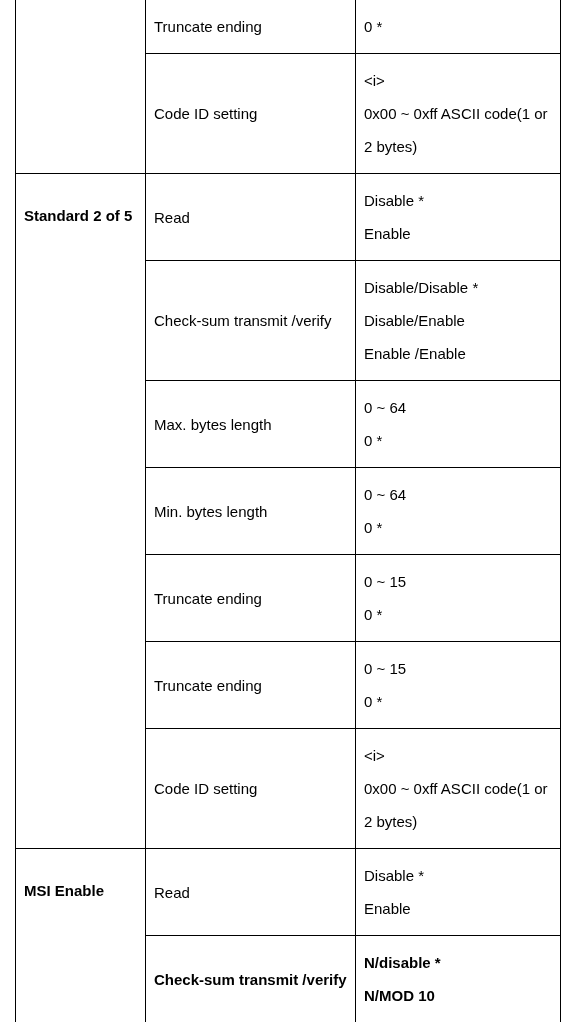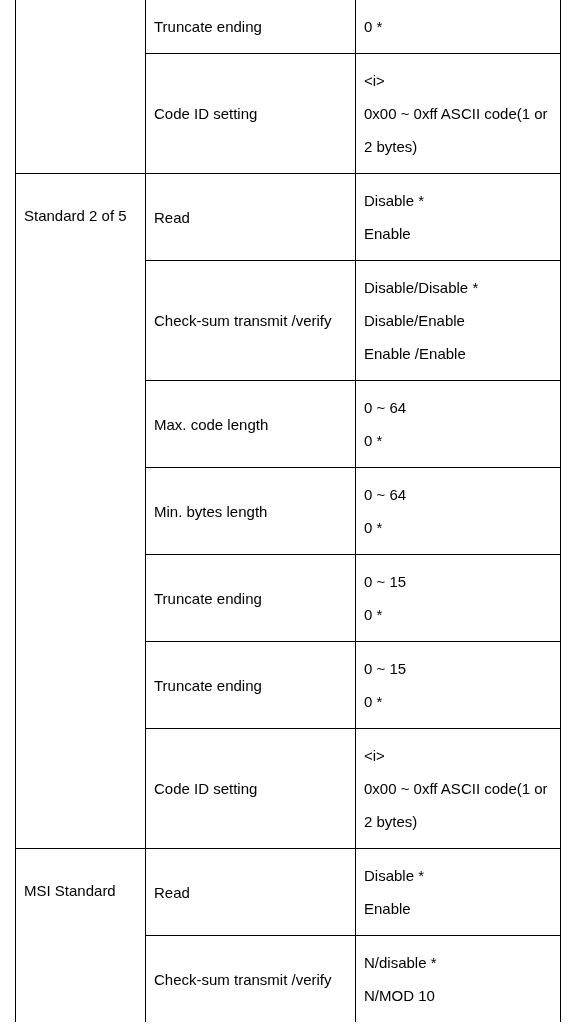--- a/index.html
+++ b/index.html
@@ -39,20 +39,21 @@
       vertical-align: middle;
     }
     td.col3 {
       vertical-align: top;
     }
     .no-top {
       border-top: none;
     }
     .no-bottom {
       border-bottom: none;
+      font-weight: bold;
     }
   </style>
 </head>
 <body>
 
 <div class="page">
   <table>
     <tbody>
 
       <tr>
@@ -68,42 +69,42 @@
       <tr>
         <td class="col1 no-bottom" rowspan="7">Standard 2 of 5</td>
         <td class="col2">Read</td>
         <td class="col3">Disable *<br>Enable</td>
       </tr>
       <tr>
         <td class="col2">Check-sum transmit /verify</td>
         <td class="col3">Disable/Disable *<br>Disable/Enable<br>Enable /Enable</td>
       </tr>
       <tr>
-        <td class="col2">Max. code length</td>
+        <td class="col2">Max. bytes length</td>
         <td class="col3">0 ~ 64<br>0 *</td>
       </tr>
       <tr>
         <td class="col2">Min. bytes length</td>
         <td class="col3">0 ~ 64<br>0 *</td>
       </tr>
       <tr>
         <td class="col2">Truncate ending</td>
         <td class="col3">0 ~ 15<br>0 *</td>
       </tr>
       <tr>
         <td class="col2">Truncate ending</td>
         <td class="col3">0 ~ 15<br>0 *</td>
       </tr>
       <tr>
         <td class="col2">Code ID setting</td>
         <td class="col3">&lt;i&gt;<br>0x00 ~ 0xff ASCII code(1 or 2 bytes)</td>
       </tr>
 
       <tr>
-        <td class="col1 no-bottom" rowspan="2">MSI Standard</td>
+        <td class="col1 no-bottom" rowspan="2">MSI Enable</td>
         <td class="col2">Read</td>
         <td class="col3">Disable *<br>Enable</td>
       </tr>
       <tr>
         <td class="col2 no-bottom">Check-sum transmit /verify</td>
         <td class="col3 no-bottom">N/disable *<br>N/MOD 10</td>
       </tr>
     </tbody>
   </table>
 

